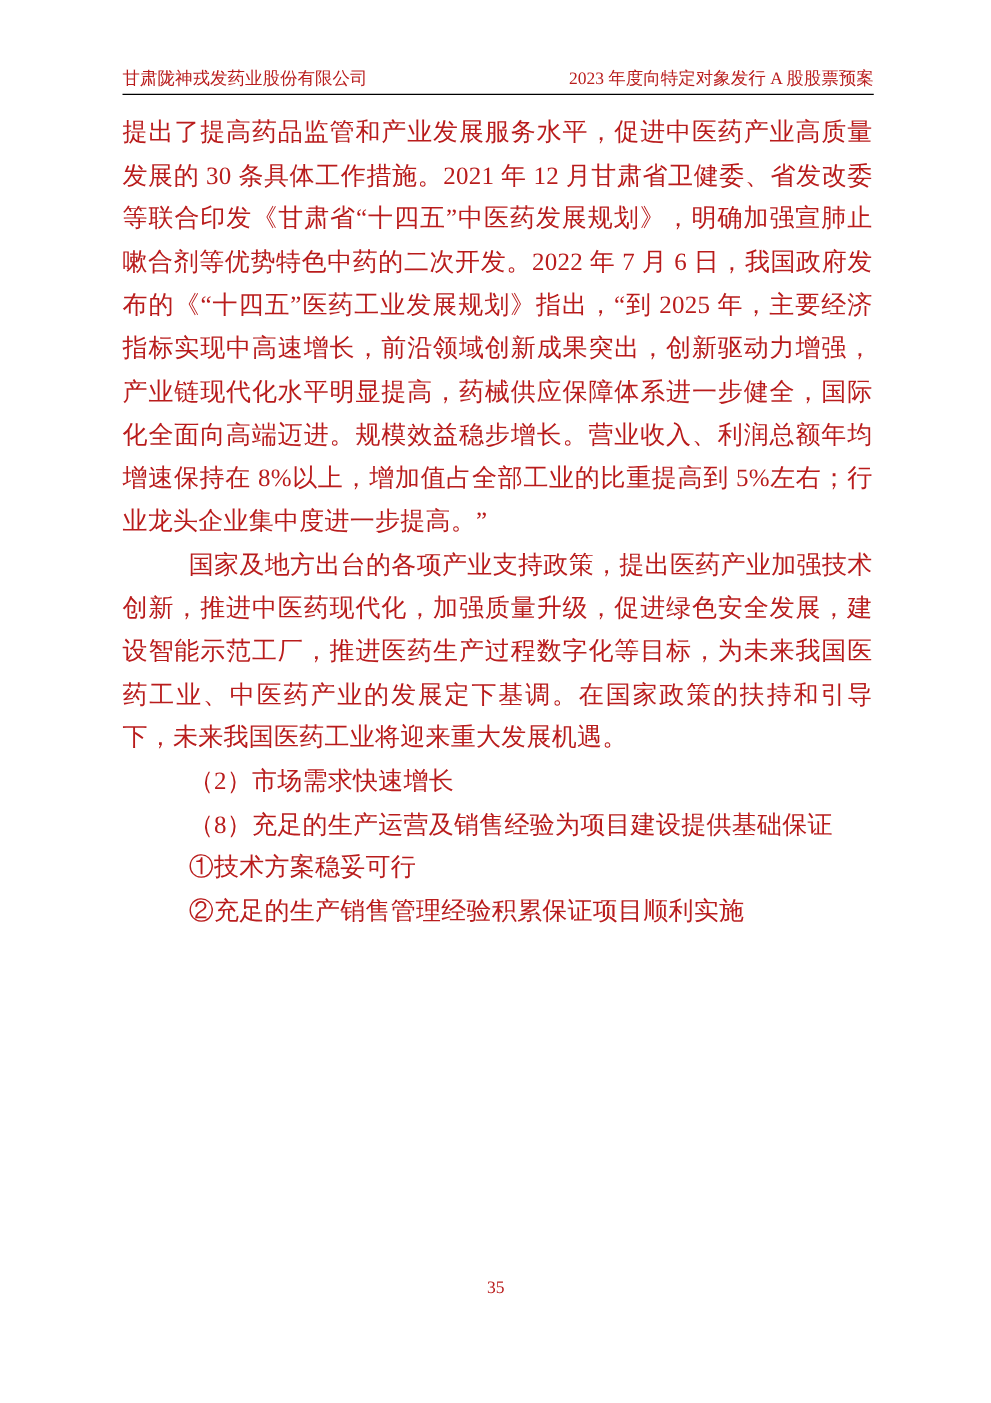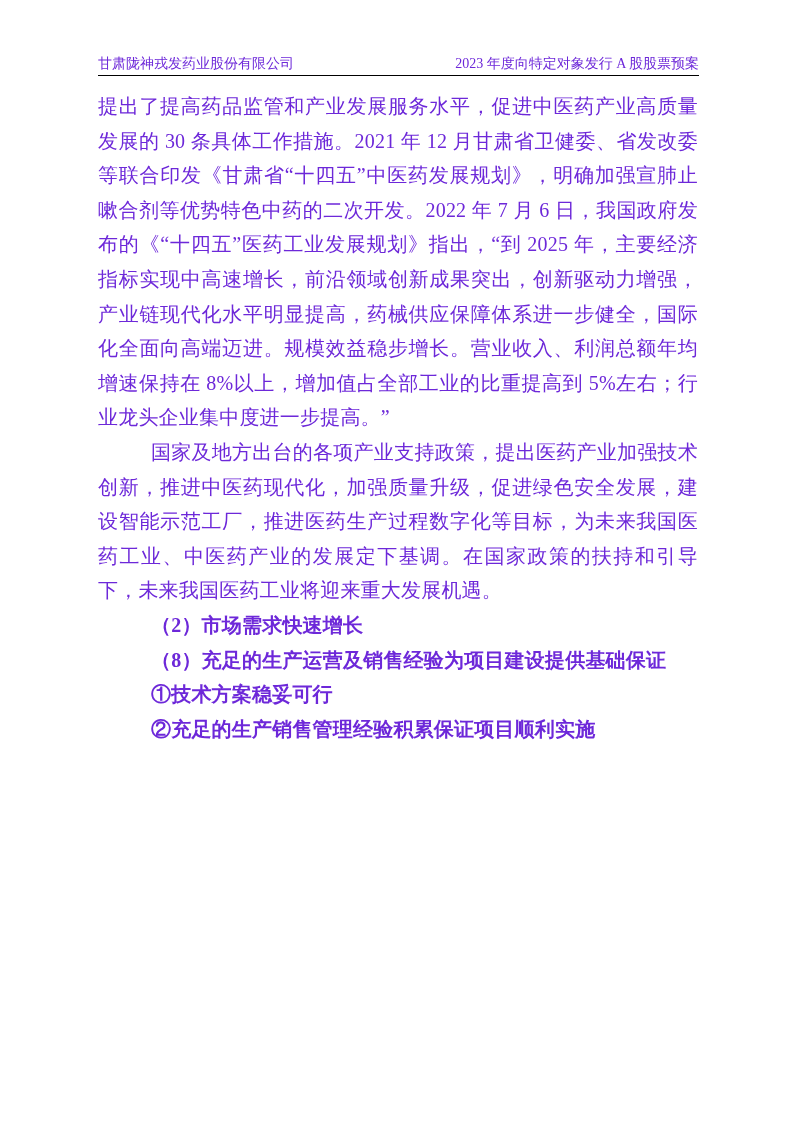--- a/index.html
+++ b/index.html
@@ -6,21 +6,21 @@
     margin: 0;
     padding: 0;
     background: #ffffff;
   }
   .page {
     position: relative;
     width: 793px;
     height: 1122px;
     background: #ffffff;
     font-family: "Liberation Serif", "DejaVu Serif", serif;
-    color: #6d28d9;
+    color: #b91c1c;
     overflow: hidden;
   }
   .header {
     position: absolute;
     top: 55px;
     left: 98px;
     right: 94px;
     display: flex;
     justify-content: space-between;
     align-items: flex-end;
@@ -44,21 +44,20 @@
     line-height: 34.6px;
     text-align: justify;
     letter-spacing: 0.2px;
   }
   .content p.indent {
     text-indent: 53px;
   }
   .content p.heading {
     text-indent: 53px;
     text-align: left;
-    font-weight: bold;
   }
   .footer {
     position: absolute;
     top: 1022px;
     left: 0;
     width: 100%;
     text-align: center;
     font-size: 14px;
     line-height: 17px;
   }
@@ -75,14 +74,17 @@
 
   <div class="content">
     <p class="body-text">提出了提高药品监管和产业发展服务水平，促进中医药产业高质量发展的 30 条具体工作措施。2021 年 12 月甘肃省卫健委、省发改委等联合印发《甘肃省“十四五”中医药发展规划》，明确加强宣肺止嗽合剂等优势特色中药的二次开发。2022 年 7 月 6 日，我国政府发布的《“十四五”医药工业发展规划》指出，“到 2025 年，主要经济指标实现中高速增长，前沿领域创新成果突出，创新驱动力增强，产业链现代化水平明显提高，药械供应保障体系进一步健全，国际化全面向高端迈进。规模效益稳步增长。营业收入、利润总额年均增速保持在 8%以上，增加值占全部工业的比重提高到 5%左右；行业龙头企业集中度进一步提高。”</p>
     <p class="body-text indent">国家及地方出台的各项产业支持政策，提出医药产业加强技术创新，推进中医药现代化，加强质量升级，促进绿色安全发展，建设智能示范工厂，推进医药生产过程数字化等目标，为未来我国医药工业、中医药产业的发展定下基调。在国家政策的扶持和引导下，未来我国医药工业将迎来重大发展机遇。</p>
     <p class="heading">（2）市场需求快速增长</p>
     <p class="heading">（8）充足的生产运营及销售经验为项目建设提供基础保证</p>
     <p class="heading">①技术方案稳妥可行</p>
     <p class="heading">②充足的生产销售管理经验积累保证项目顺利实施</p>
   </div>
 
+  <div class="footer">
+    <span>35</span>
+  </div>
 
 </div>
 
 </body></html>

